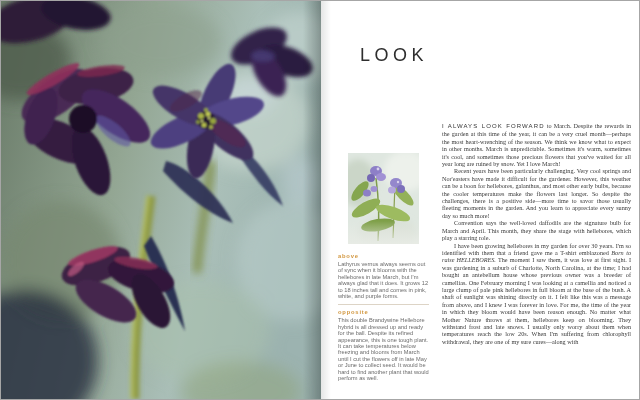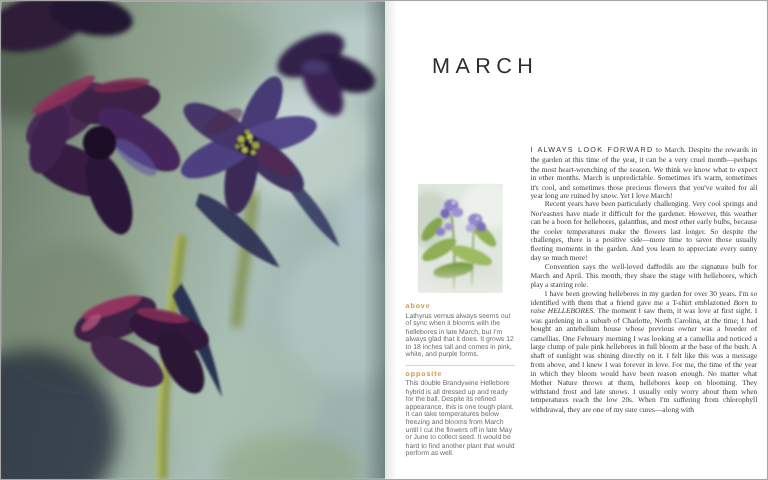--- a/index.html
+++ b/index.html
@@ -173,21 +173,21 @@
         <ellipse cx="135" cy="262" rx="22" ry="5" transform="rotate(10 135 262)" fill="#8c3158" opacity="0.8"></ellipse>
         <ellipse cx="75" cy="268" rx="10" ry="4" transform="rotate(-40 75 268)" fill="#c25a82" opacity="0.7"></ellipse>
       </g>
 
       <rect x="302" y="0" width="18" height="398" fill="url(#gutter)"></rect>
     </svg>
   </div>
 
   <div class="page-right">
 
-    <h1 class="chapter-title">MARCH</h1>
+    <h1 class="chapter-title">LOOK</h1>
 
     <div class="inset">
       <svg width="71" height="91" viewBox="0 0 71 91" preserveAspectRatio="none">
         <defs>
           <filter id="ib3" x="-50%" y="-50%" width="200%" height="200%">
               <feGaussianBlur stdDeviation="3"></feGaussianBlur>
             </filter>
           <filter id="ib1" x="-50%" y="-50%" width="200%" height="200%">
               <feGaussianBlur stdDeviation="0.7"></feGaussianBlur>
             </filter>

